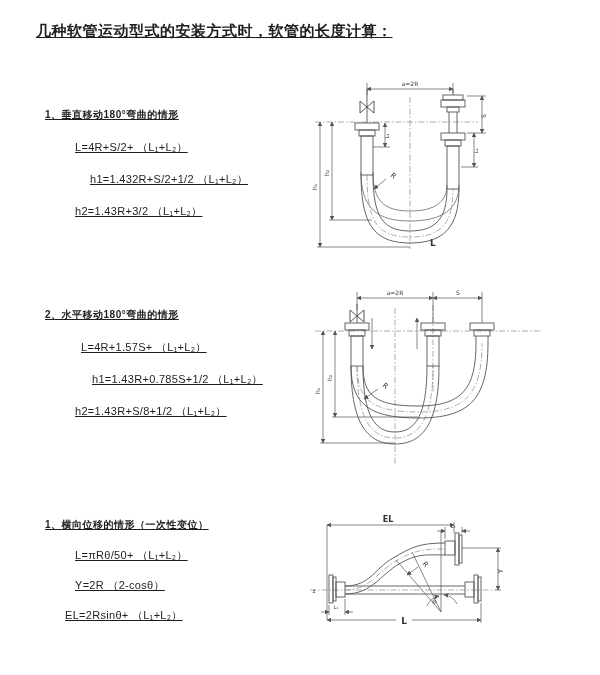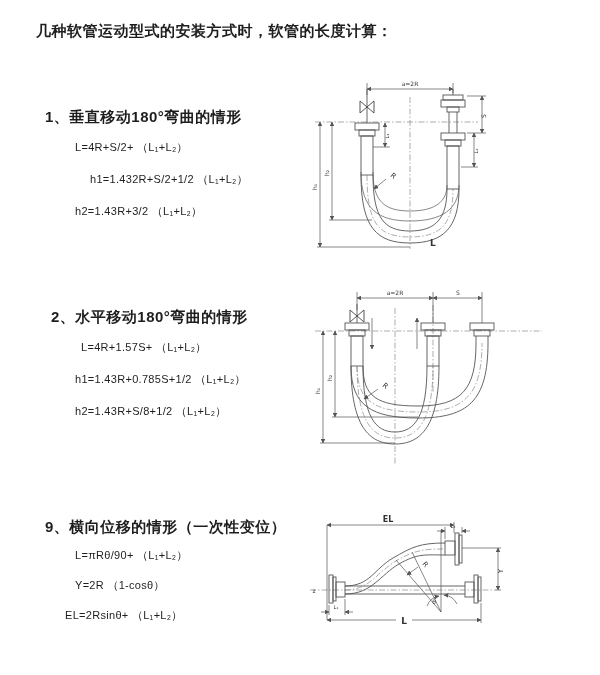--- a/index.html
+++ b/index.html
@@ -1,49 +1,49 @@
 <!DOCTYPE html>
 <html><head>
 <meta charset="utf-8">
 <style>
   html,body{margin:0;padding:0;}
   body{
     position:relative;width:600px;height:675px;background:#ffffff;
     font-family:"Liberation Sans","DejaVu Sans",sans-serif;color:#1e1e1e;overflow:hidden;
   }
-  .t{position:absolute;white-space:pre;}
+  .t{position:absolute;white-space:pre;text-decoration:underline;}
   .title{font-size:15px;font-weight:700;letter-spacing:.5px;}
-  .heading{font-size:15px;font-weight:700;letter-spacing:.5px;}
+  .heading{font-size:10px;font-weight:700;letter-spacing:.5px;}
   .formula{font-size:11px;font-weight:400;letter-spacing:.3px;}
   svg{position:absolute;}
   svg text{font-family:"DejaVu Sans","Liberation Sans",sans-serif;fill:#333;}
   .ln{stroke:#555;stroke-width:.9;fill:none;}
   .thin{stroke:#555;stroke-width:.7;fill:none;}
   .cl{stroke:#777;stroke-width:.6;fill:none;stroke-dasharray:6 2 1.5 2;}
   .dim{stroke:#555;stroke-width:.7;fill:none;}
   .valve{stroke:#444;stroke-width:.9;fill:none;}
 </style>
 </head>
 <body>
 
 <div class="t title" style="left:36px;top:22px">几种软管运动型式的安装方式时，软管的长度计算：</div>
 
 <div class="t heading" style="left:45px;top:108px">1、垂直移动180°弯曲的情形</div>
 <div class="t formula" style="left:75px;top:140px">L=4R+S/2+ （L₁+L₂）</div>
 <div class="t formula" style="left:90px;top:172px">h1=1.432R+S/2+1/2 （L₁+L₂）</div>
 <div class="t formula" style="left:75px;top:204px">h2=1.43R+3/2 （L₁+L₂）</div>
 
-<div class="t heading" style="left:51px;top:308px">2、水平移动180°弯曲的情形</div>
+<div class="t heading" style="left:45px;top:308px">2、水平移动180°弯曲的情形</div>
 <div class="t formula" style="left:81px;top:340px">L=4R+1.57S+ （L₁+L₂）</div>
-<div class="t formula" style="left:75px;top:372px">h1=1.43R+0.785S+1/2 （L₁+L₂）</div>
+<div class="t formula" style="left:92px;top:372px">h1=1.43R+0.785S+1/2 （L₁+L₂）</div>
 <div class="t formula" style="left:75px;top:404px">h2=1.43R+S/8+1/2 （L₁+L₂）</div>
 
-<div class="t heading" style="left:45px;top:518px">9、横向位移的情形（一次性变位）</div>
-<div class="t formula" style="left:75px;top:548px">L=πRθ/90+ （L₁+L₂）</div>
-<div class="t formula" style="left:75px;top:578px">Y=2R （1-cosθ）</div>
+<div class="t heading" style="left:45px;top:518px">1、横向位移的情形（一次性变位）</div>
+<div class="t formula" style="left:75px;top:548px">L=πRθ/50+ （L₁+L₂）</div>
+<div class="t formula" style="left:75px;top:578px">Y=2R （2-cosθ）</div>
 <div class="t formula" style="left:65px;top:608px">EL=2Rsinθ+ （L₁+L₂）</div>
 
 <svg style="left:310px;top:75px" width="290" height="180" viewBox="0 0 290 180">
   <defs>
     <marker id="a1" viewBox="0 0 10 10" refX="9" refY="5" markerWidth="7" markerHeight="7" orient="auto-start-reverse">
       <path d="M0,0 L10,5 L0,10 z" fill="#555"></path>
     </marker>
     <pattern id="h1p" width="4" height="4" patternUnits="userSpaceOnUse" patternTransform="rotate(45)">
       <path d="M0,0 H4 M0,0 V4" stroke="#888" stroke-width="0.7"></path>
     </pattern>

